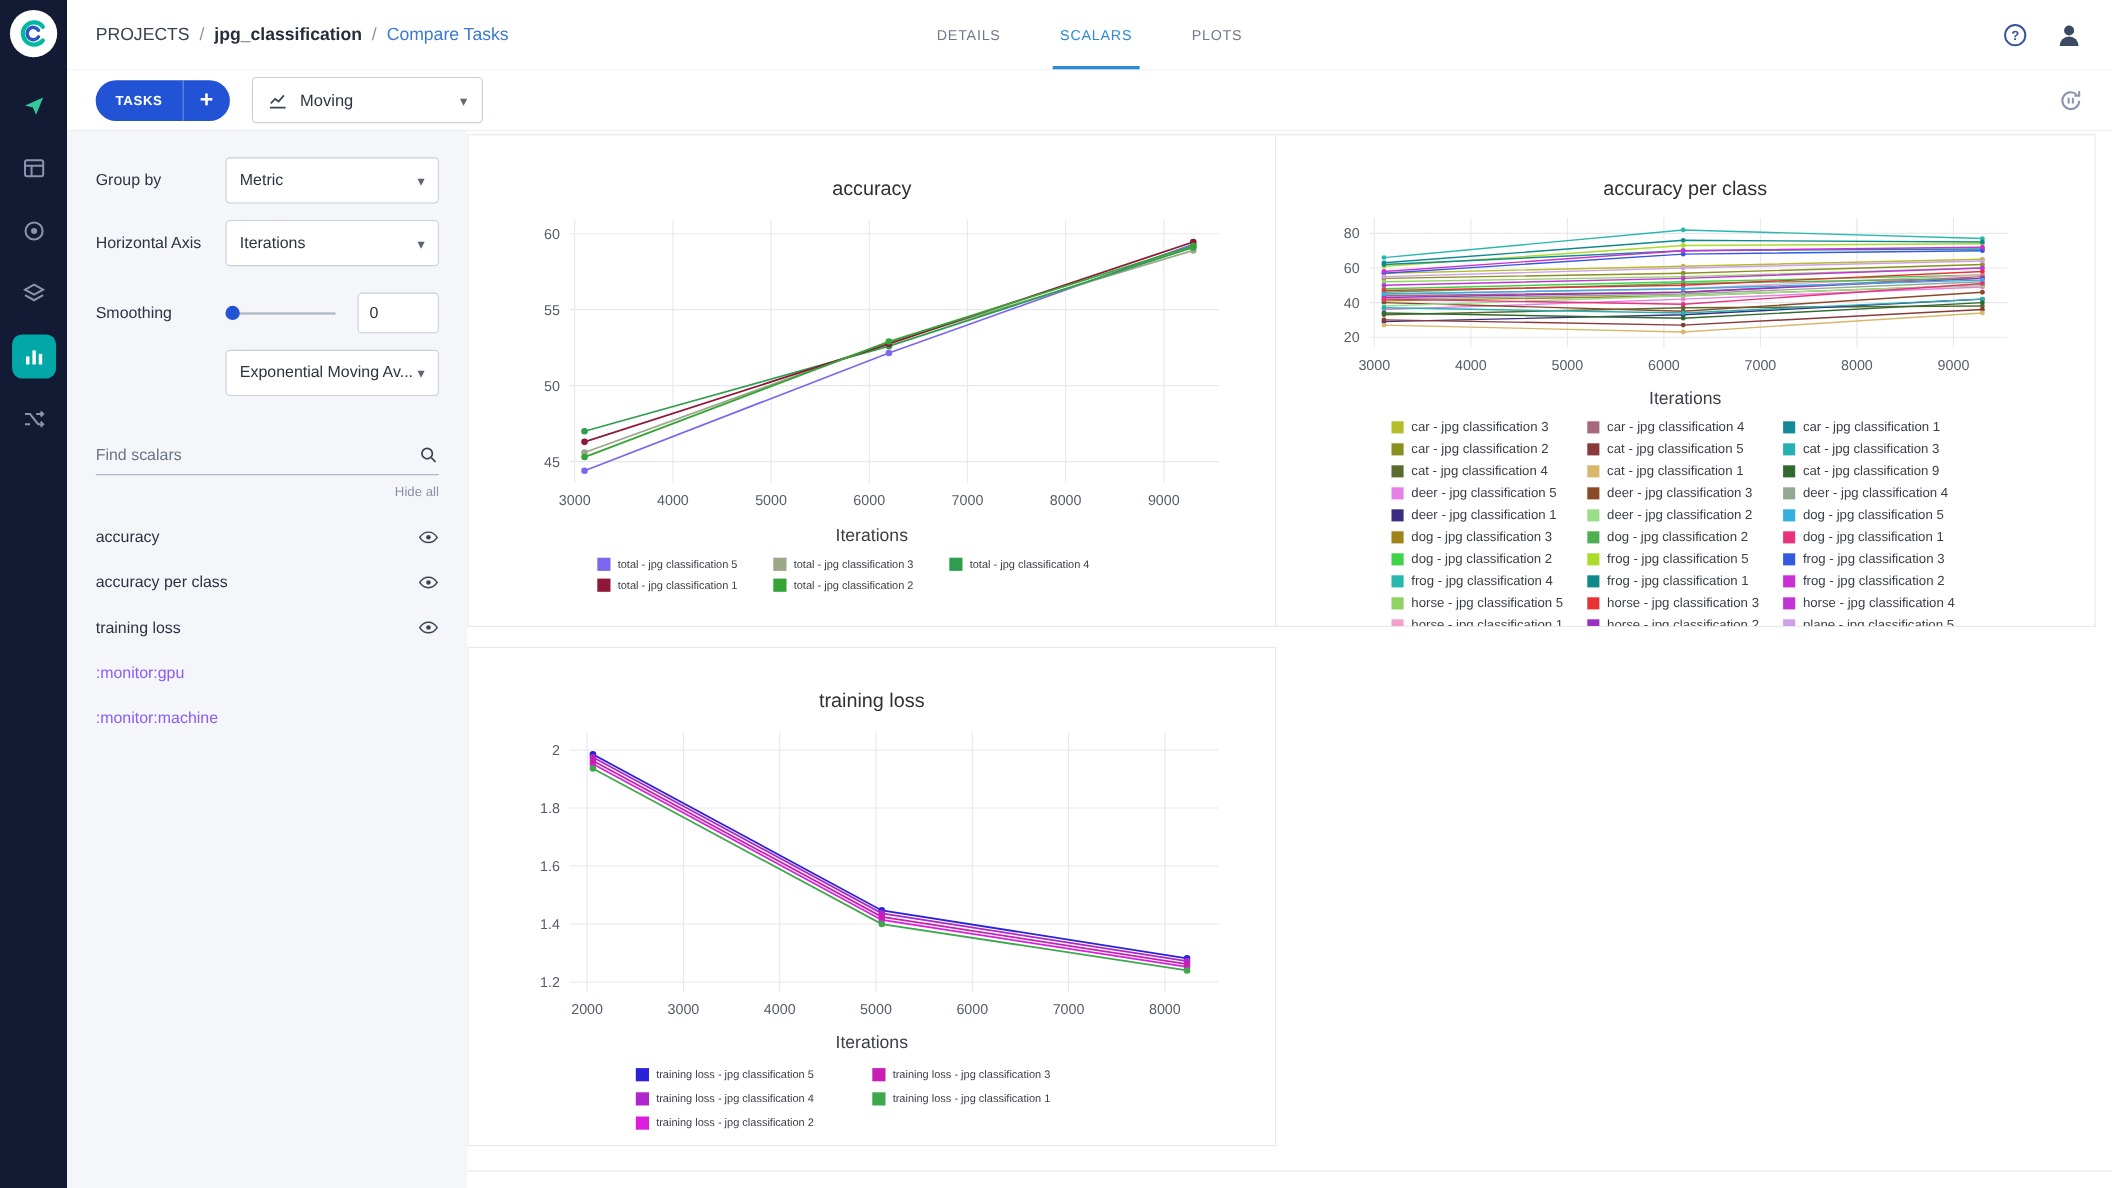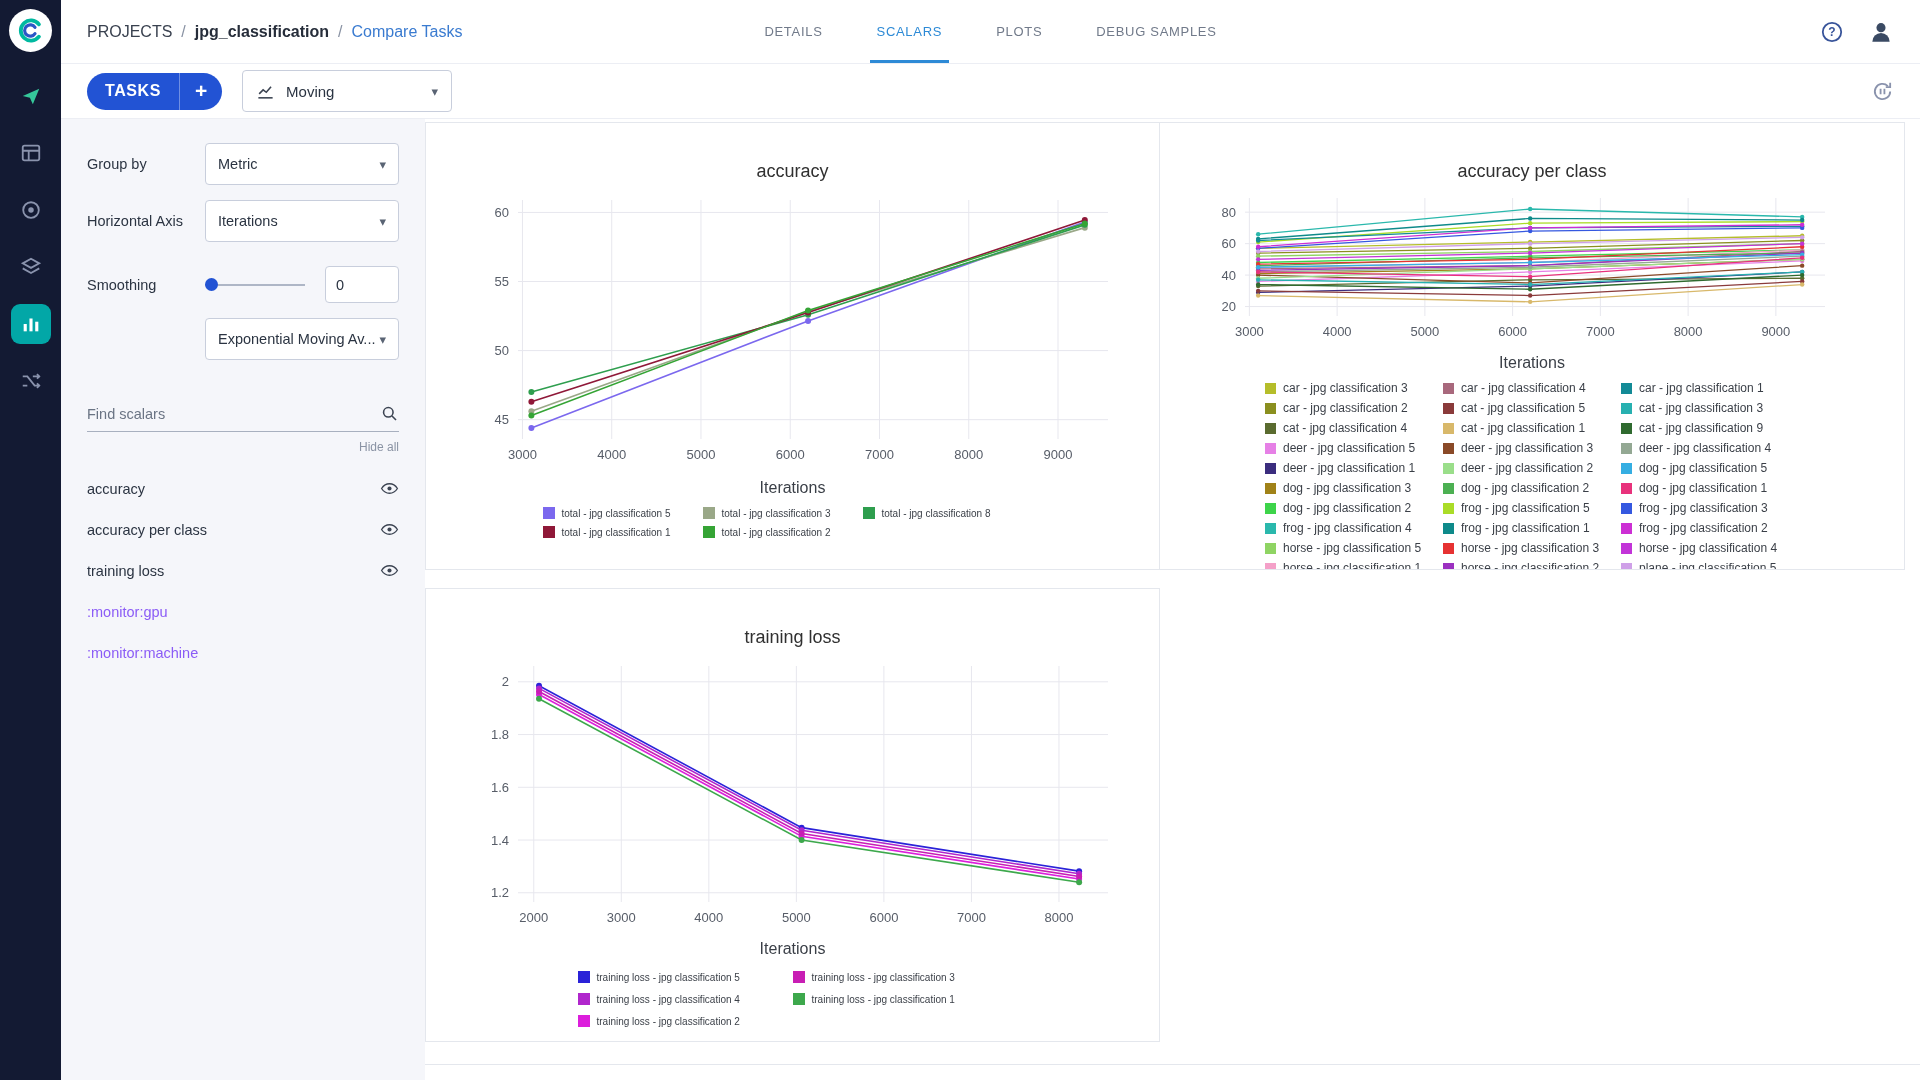--- a/index.html
+++ b/index.html
@@ -25,21 +25,21 @@
   .tabs{display:flex;align-items:stretch}
   .tab{display:flex;align-items:center;padding:16px 27px;font-size:13px;letter-spacing:.7px;color:#717a8a;position:relative;cursor:pointer;white-space:nowrap}
   .tab.active{color:#2d8ad6}
   .tab.active::after{content:"";position:absolute;left:20px;right:20px;bottom:0;height:3px;background:#2d8ad6}
   .top-actions{flex:1;display:flex;align-items:center;justify-content:flex-end;gap:24px}
   .icon-btn{cursor:pointer;display:flex;align-items:center;justify-content:center}
 
   
   .toolbar{height:55px;display:flex;align-items:center;padding:0 26px;gap:20px;border-bottom:1px solid #eceef4;background:#fff;flex-shrink:0}
   .tasks-pill{display:flex;align-items:stretch;background:#2253d4;color:#fff;border-radius:19px;height:37px;overflow:hidden;cursor:pointer}
-  .tasks-label{display:flex;align-items:center;padding:0 18px;font-size:16px;font-weight:bold;letter-spacing:.6px}
+  .tasks-label{display:flex;align-items:center;padding:0 18px;font-size:12px;font-weight:bold;letter-spacing:.6px}
   .pill-divider{width:1px;background:rgba(255,255,255,.35)}
   .pill-plus{display:flex;align-items:center;justify-content:center;width:42px;font-size:21px;font-weight:bold}
   .view-select{display:flex;align-items:center;gap:11px;border:1px solid #c8cedc;border-radius:4px;height:42px;padding:0 13px;width:210px;font-size:15px;color:#2b3442;background:#fff;cursor:pointer}
   .view-select .caret{margin-left:auto}
   .caret{color:#5a6474;font-size:13px;line-height:1}
   .refresh-btn{margin-left:auto}
 
   
   .content{flex:1;display:flex;min-height:0;position:relative}
   .controls{width:364px;background:#f5f6fa;padding:24px 26px 0 26px;flex-shrink:0;overflow:hidden}
@@ -142,21 +142,20 @@
         <span class="bc-root">PROJECTS</span>
         <span class="bc-sep">/</span>
         <span class="bc-project">jpg_classification</span>
         <span class="bc-sep">/</span>
         <span class="bc-page">Compare Tasks</span>
       </div>
       <div class="tabs">
         <div class="tab">DETAILS</div>
         <div class="tab active">SCALARS</div>
         <div class="tab">PLOTS</div>
-        <div class="tab">DEBUG SAMPLES</div>
       </div>
       <div class="top-actions">
         <span class="icon-btn">
           <svg width="24" height="24" viewBox="0 0 24 24">
             <circle cx="12" cy="12" r="9.2" fill="none" stroke="#38549a" stroke-width="1.8"></circle>
             <text x="12" y="16.4" text-anchor="middle" style="font-size:12px;fill:#38549a;font-weight:bold">?</text>
           </svg>
         </span>
         <span class="icon-btn">
           <svg width="26" height="26" viewBox="0 0 24 24" fill="#3a4a63">
@@ -325,21 +324,21 @@
                 <div class="legend-item">
                   <span class="swatch" style="background: rgb(123, 104, 238);"></span>
                   <span>total - jpg classification 5</span>
                 </div>
                 <div class="legend-item">
                   <span class="swatch" style="background: rgb(154, 168, 136);"></span>
                   <span>total - jpg classification 3</span>
                 </div>
                 <div class="legend-item">
                   <span class="swatch" style="background: rgb(46, 158, 78);"></span>
-                  <span>total - jpg classification 8</span>
+                  <span>total - jpg classification 4</span>
                 </div>
                 <div class="legend-item">
                   <span class="swatch" style="background: rgb(143, 24, 56);"></span>
                   <span>total - jpg classification 1</span>
                 </div>
                 <div class="legend-item">
                   <span class="swatch" style="background: rgb(53, 164, 53);"></span>
                   <span>total - jpg classification 2</span>
                 </div>
               </div>

